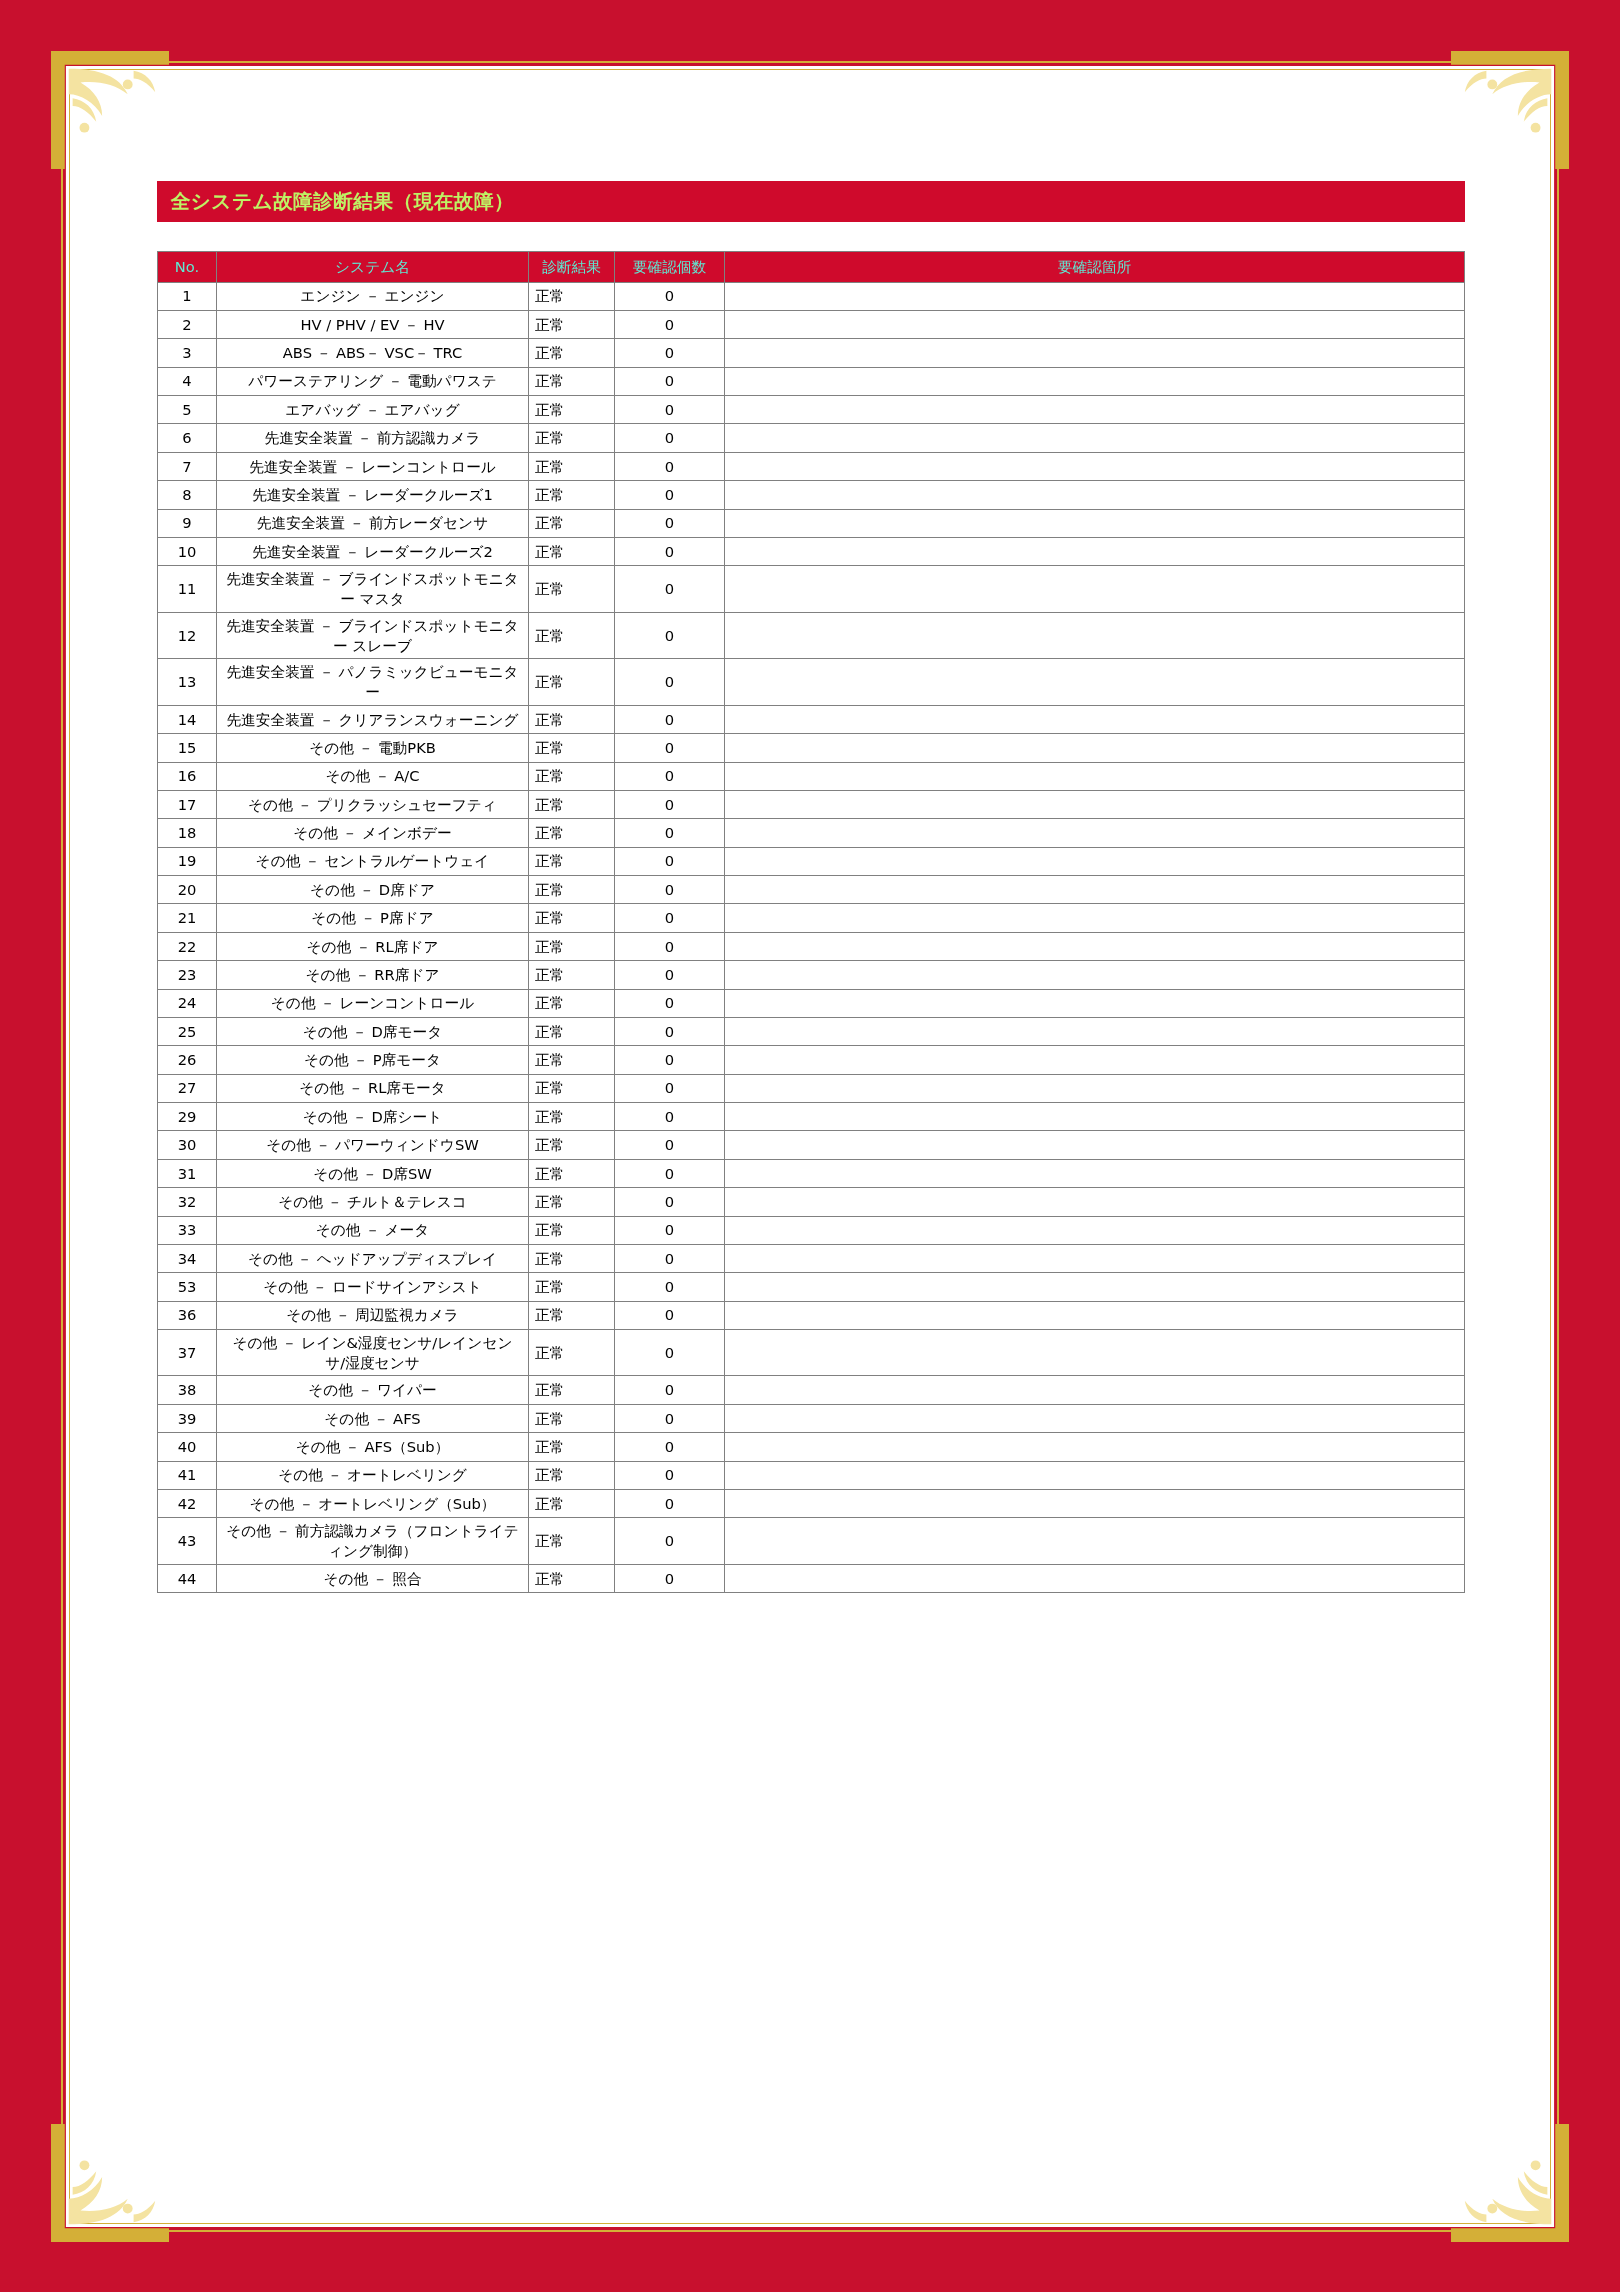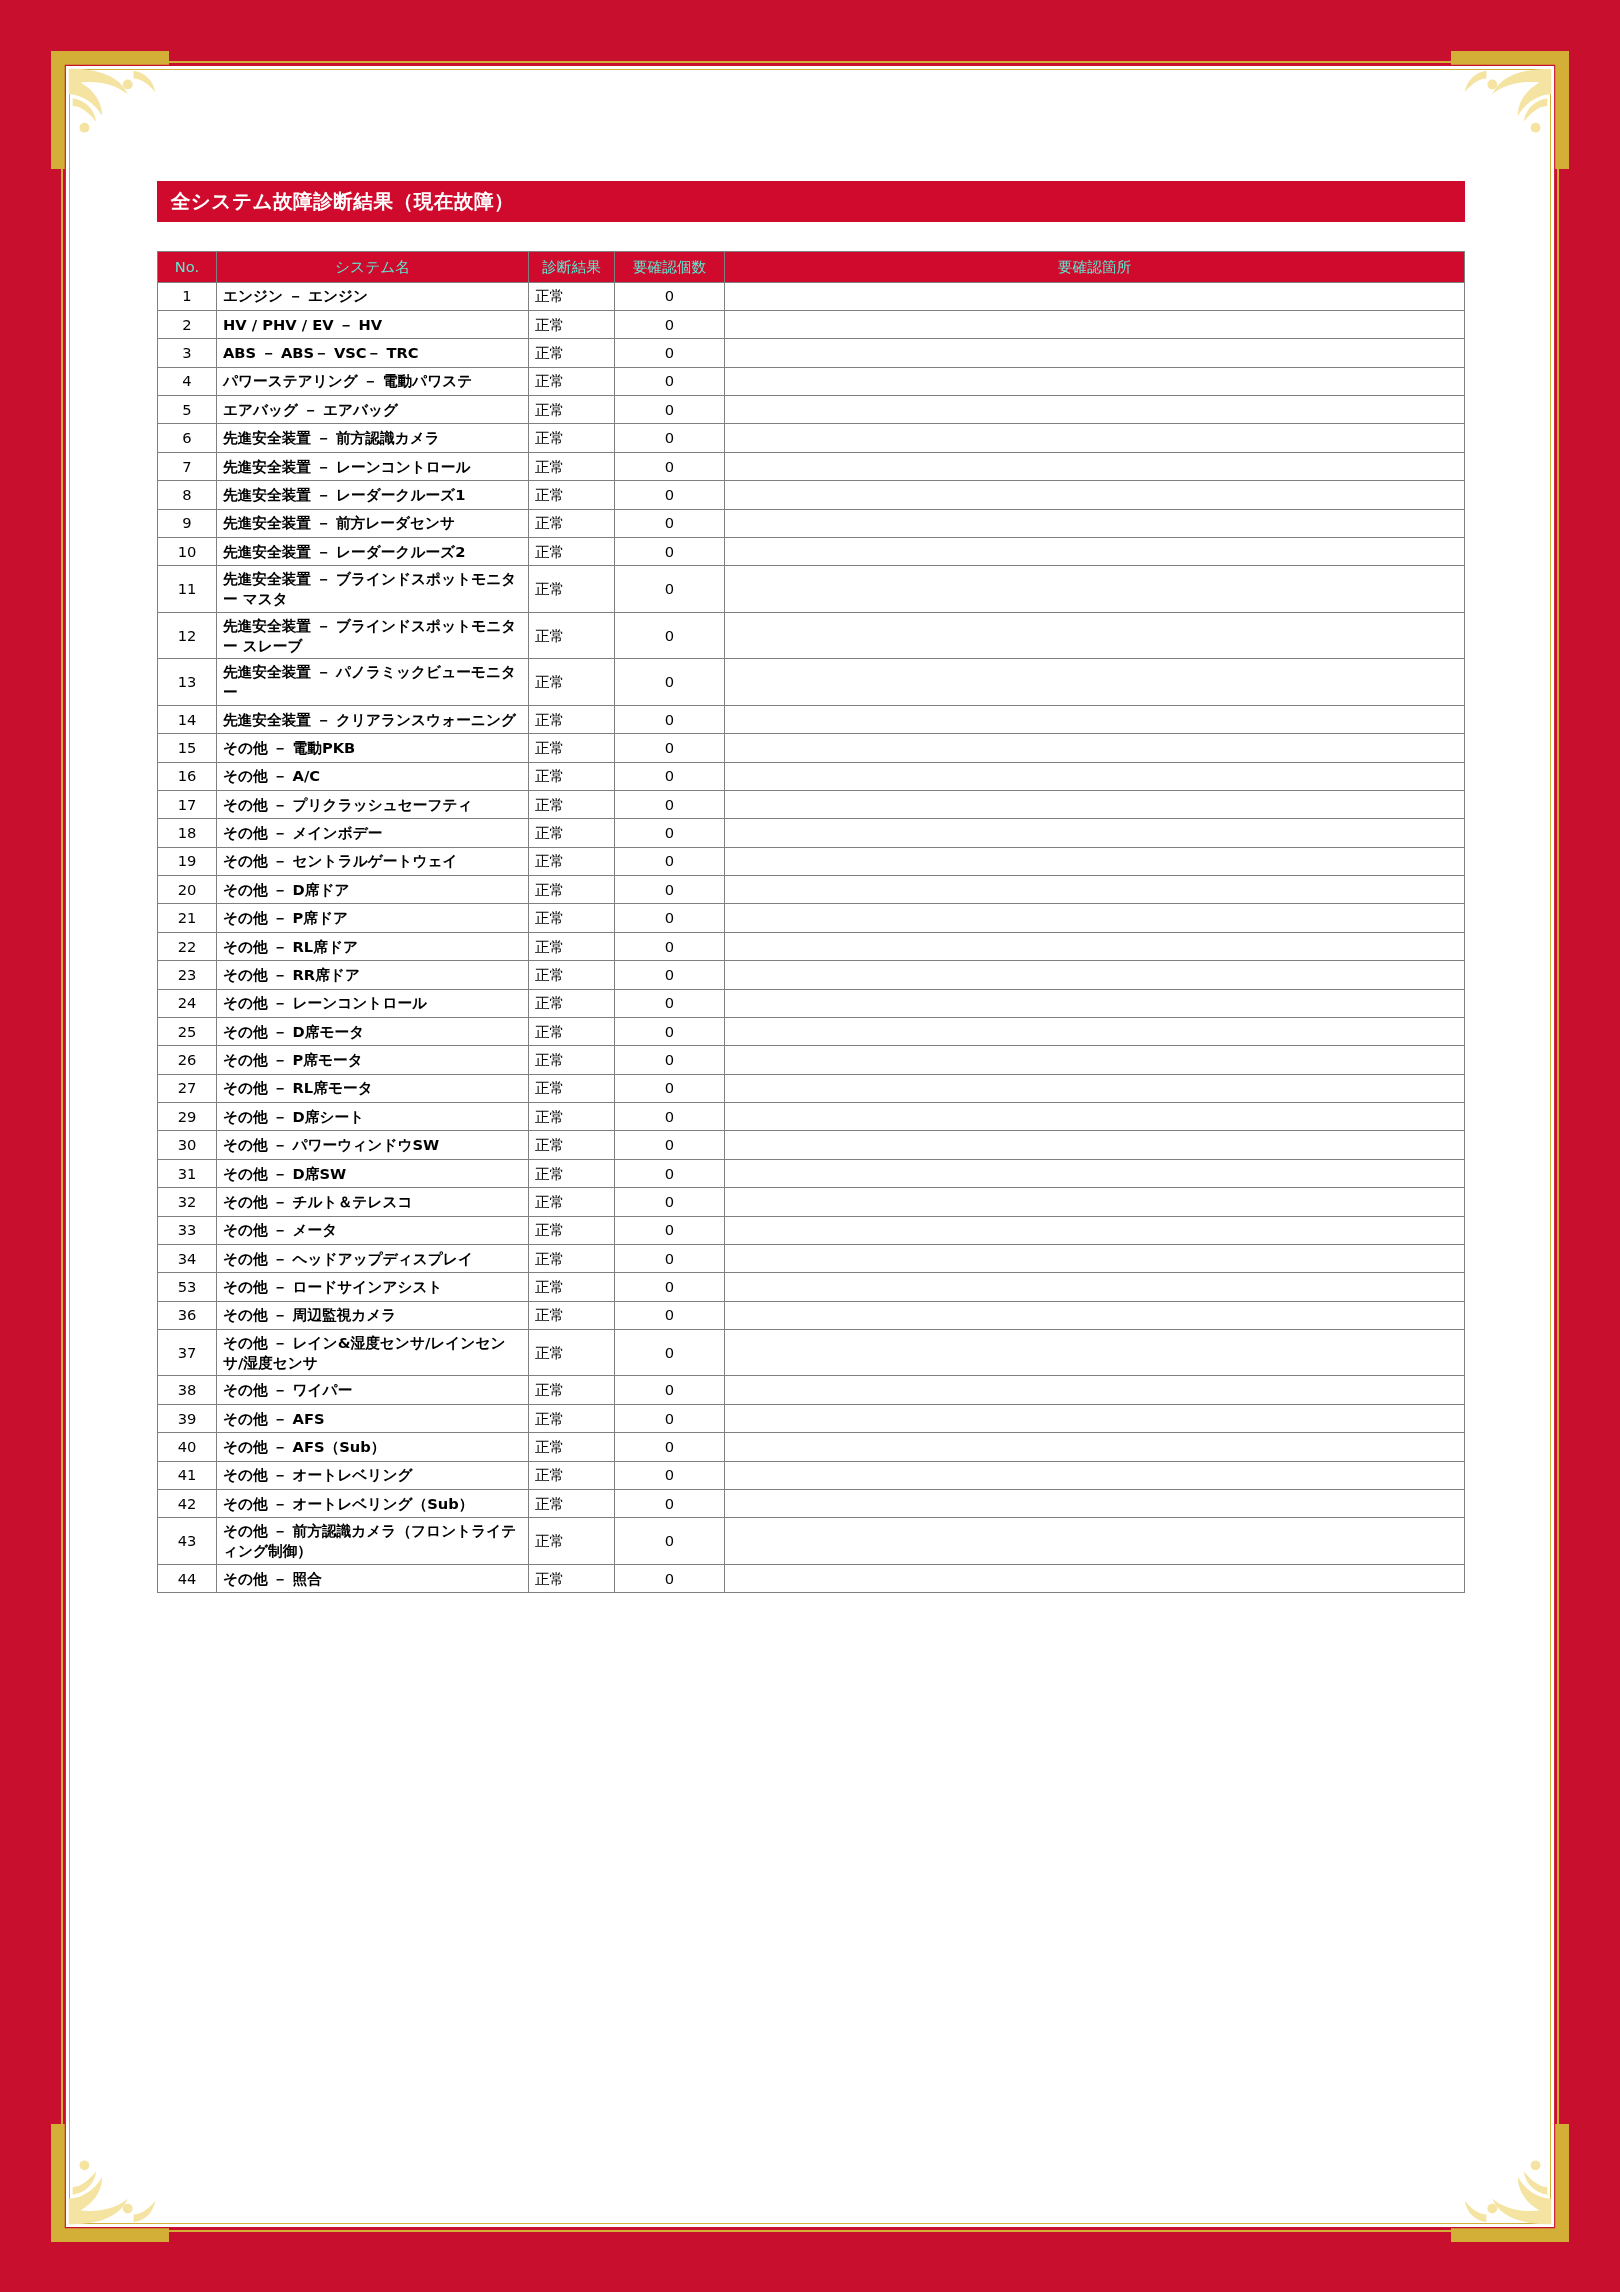--- a/index.html
+++ b/index.html
@@ -56,21 +56,21 @@
   
   .content {
     position: absolute;
     left: 157px;
     top: 181px;
     width: 1308px;
   }
 
   .doc-title {
     background: #cf0a2c;
-    color: #ffffff;
+    color: #bef264;
     font-size: 19.6px;
     font-weight: bold;
     padding: 8.8px 13.7px;
     letter-spacing: 0.5px;
     line-height: 1.2;
   }
 
   table.report {
     border-collapse: collapse;
     width: 1308px;
@@ -97,21 +97,21 @@
   .col-result { width: 86px;  text-align: center; }
   .col-count  { width: 110px; text-align: center; }
   .col-detail { width: auto; }
 
   table.report tbody td {
     padding: 2.9px 5.9px;
     height: 21.6px;
     color: #000000;
   }
   td.c-no     { text-align: center; font-size: 13.7px; }
-  td.c-system { text-align: left; padding-left: 8.8px; font-weight: bold; }
+  td.c-system { text-align: center; padding-left: 8.8px; }
   td.c-result { text-align: left; }
   td.c-count  { text-align: center; font-size: 13.7px; }
   td.c-detail { text-align: left; }
 
   td.tall { height: 45px; }
 </style>
 </head>
 <body>
 
 <div class="page">

